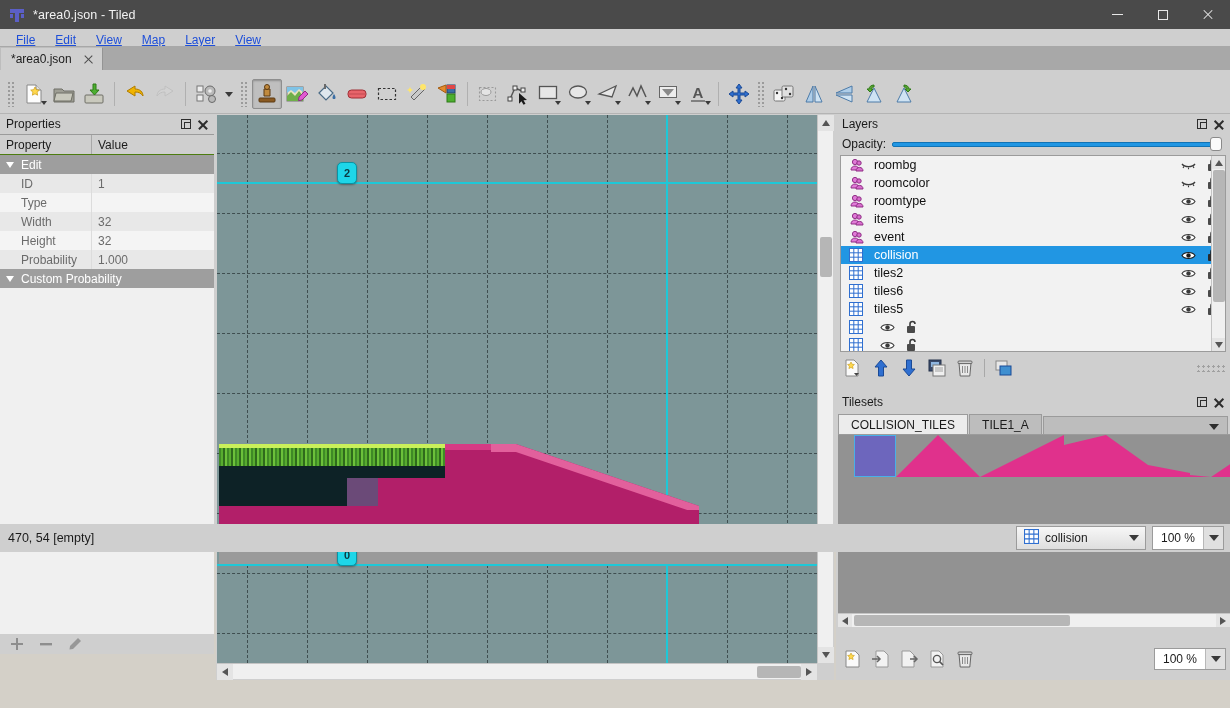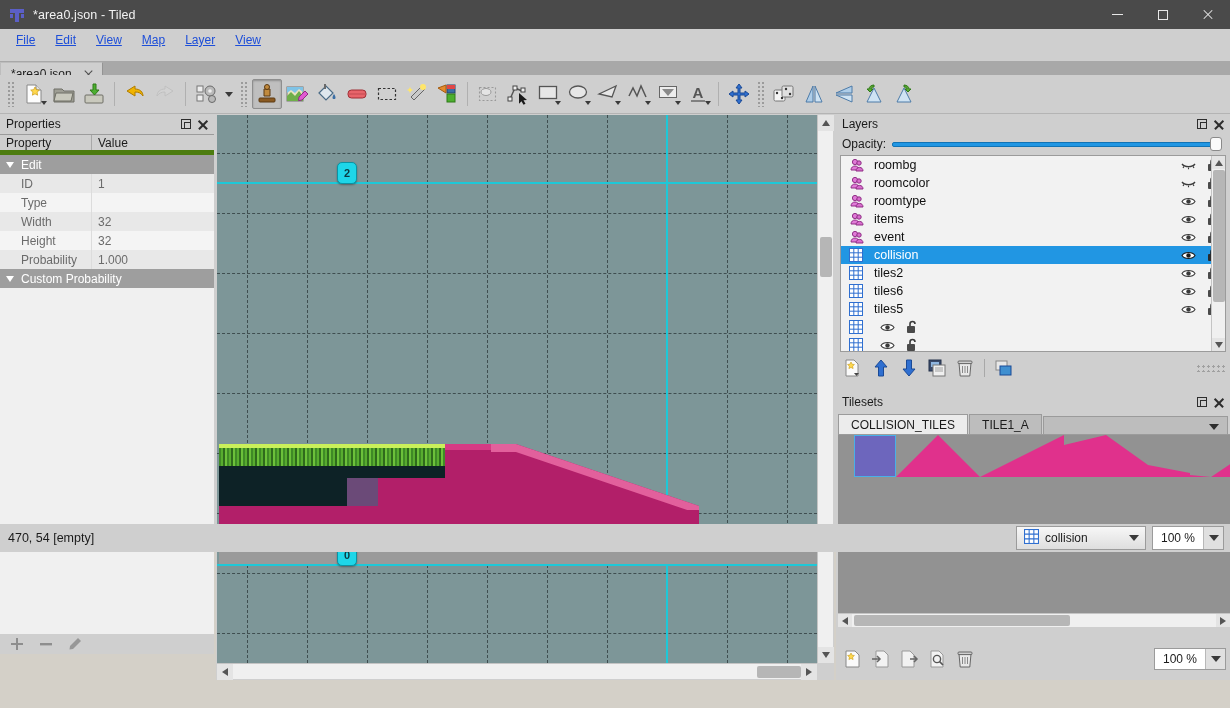--- a/index.html
+++ b/index.html
@@ -45,21 +45,21 @@
     position: absolute; left: 0; top: 29px; width: 1230px; height: 22px;
     background: #cfcfcf; display: flex; align-items: center; padding-left: 6px;
   }
   .menu-item {
     padding: 2px 10px; font-size: 12px; color: #1d4ed8;
   }
   .menu-item u { text-decoration: underline; }
 
   
   .tabbar {
-    position: absolute; left: 0; top: 61px; width: 1230px; height: 24px;
+    position: absolute; left: 0; top: 46px; width: 1230px; height: 24px;
     background: #a8a8a8; display: flex; align-items: flex-end;
   }
   .doc-tab {
     height: 23px; background: #cfcfcf; display: flex; align-items: center;
     padding: 0 7px 0 10px; font-size: 12px; color: #1c1c1c;
     border-top: 1px solid #bdbdbd; border-left: 1px solid #bdbdbd; border-right: 1px solid #949494;
   }
   .doc-tab .tab-close {
     margin-left: 10px; width: 13px; height: 13px; position: relative; opacity: .75;
   }
@@ -113,21 +113,21 @@
   .dock-float::after { content: ""; position: absolute; left: 1.5px; top: 1.5px; width: 5px; height: 5px; border: 1px solid #2d2d2d; }
   .dock-x { position: relative; width: 11px; height: 11px; }
   .dock-x::before, .dock-x::after {
     content: ""; position: absolute; left: 0; top: 5px; width: 12px; height: 1.6px; background: #2d2d2d;
   }
   .dock-x::before { transform: rotate(45deg); }
   .dock-x::after { transform: rotate(-45deg); }
 
   .prop-table { position: absolute; left: 0; top: 20px; width: 214px; height: 500px; background: #f0f0f0; border-top: 1px solid #9b9b9b; }
   .prop-head {
-    display: flex; height: 20px; background: #cfcfcf; border-bottom: 5px solid #4d7c0f;
+    display: flex; height: 20px; background: #cfcfcf; border-bottom: 1px solid #4d7c0f;
     font-size: 12px; color: #1b1b1b;
   }
   .prop-head div { display: flex; align-items: center; padding-left: 6px; }
   .ph-prop { width: 92px; border-right: 1px solid #a8a8a8; }
   .ph-val { flex: 1; }
   .prop-group {
     display: flex; align-items: center; height: 19px; background: #9e9e9e; color: #ffffff;
     font-size: 12px; padding-left: 6px;
   }
   .tri {

